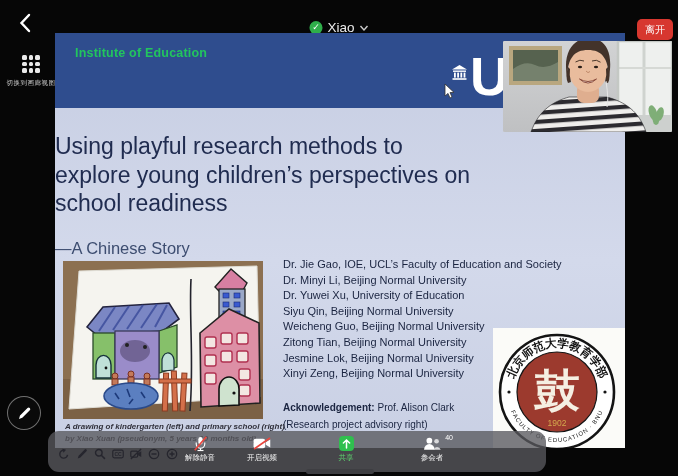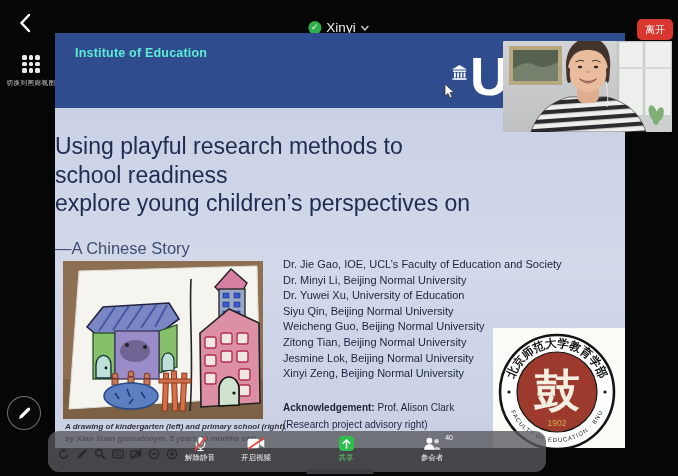--- a/index.html
+++ b/index.html
@@ -15,21 +15,21 @@
 
   
   .gallery-toggle{position:absolute;left:1px;top:55px;width:60px;text-align:center;background:none;border:none;padding:0;cursor:pointer;}
   .grid-icon{width:18px;height:18px;margin:0 auto;display:grid;grid-template-columns:repeat(3,1fr);grid-template-rows:repeat(3,1fr);gap:2px;}
   .grid-icon i{background:#e9e9e9;border-radius:1.5px;}
   .gallery-label{display:block;margin-top:6px;font-size:6.5px;color:#cfcfcf;letter-spacing:.5px;}
 
   
   .slide{position:absolute;left:55px;top:33px;width:570px;height:415px;background:linear-gradient(180deg,#c6cde2 0%,#d3d9eb 55%,#c9d0e4 100%);overflow:hidden;}
   .banner{position:absolute;left:0;top:0;width:570px;height:75px;background:#2f4d8e;}
-  .banner-org{position:absolute;left:20px;top:13px;color:#5eead4;font-size:12.5px;font-weight:700;letter-spacing:.2px;}
+  .banner-org{position:absolute;left:20px;top:13px;color:#22c55e;font-size:12.5px;font-weight:700;letter-spacing:.2px;}
   .banner-building{position:absolute;left:396px;top:32px;}
   .banner-u{position:absolute;left:415px;top:16px;color:#fff;font-size:54px;font-weight:700;line-height:54px;}
   .slide-title{position:absolute;left:0;width:570px;top:99px;text-align:left;color:#202c50;font-size:23px;line-height:28.5px;font-weight:400;}
   .slide-subtitle{display:block;font-size:16.5px;color:#3d4d70;margin-top:16px;}
   .photo{position:absolute;left:8px;top:228px;width:200px;height:158px;}
   .authors{position:absolute;left:228px;top:224px;font-size:11px;font-weight:400;color:#1a2440;line-height:15.6px;white-space:nowrap;}
   .ack{position:absolute;left:228px;top:366px;font-size:10px;color:#1a2440;line-height:17px;}
   .caption{position:absolute;left:10px;top:388px;width:260px;font-size:8px;font-style:italic;font-weight:700;color:#31313b;line-height:12px;}
   .bnu{position:absolute;left:438px;top:295px;width:132px;height:120px;background:#fbfbf8;}
 
@@ -59,21 +59,21 @@
 
 <div class="screen">
 
   <button class="back-btn" title="">
     <svg width="13" height="20" viewBox="0 0 13 20">
         <path d="M11 2 L3.5 10 L11 18" stroke="#fff" stroke-width="2.4" fill="none" stroke-linecap="round"></path>
       </svg>
   </button>
   <div class="top-center">
     <span class="shield">✓</span>
-    <span class="zoom-title">Xinyi</span>
+    <span class="zoom-title">Xiao</span>
     <svg width="9" height="6" viewBox="0 0 9 6">
         <path d="M1 1 L4.5 5 L8 1" stroke="#c9c9c9" stroke-width="1.4" fill="none"></path>
       </svg>
   </div>
   <button class="leave-btn">离开</button>
 
   <button class="gallery-toggle">
     <span class="grid-icon">
         <i></i>
         <i></i>
@@ -100,22 +100,22 @@
             <rect x="9.4" y="7.6" width="1.8" height="5" fill="#fff"></rect>
             <rect x="12.6" y="7.6" width="1.8" height="5" fill="#fff"></rect>
             <rect x="1.5" y="13.2" width="14" height="1.6" fill="#fff"></rect>
           </svg>
       </span>
       <span class="banner-u">U</span>
     </div>
 
     <div class="slide-title">
       <span style="display:block">Using playful research methods to</span>
+      <span style="display:block">explore young children’s perspectives on</span>
       <span style="display:block">school readiness</span>
-      <span style="display:block">explore young children’s perspectives on</span>
       <span class="slide-subtitle">—A Chinese Story</span>
     </div>
 
     <div class="photo">
       <svg width="200" height="158" viewBox="0 0 200 158">
         <rect width="200" height="158" fill="#8c7051"></rect>
         <rect y="118" width="200" height="40" fill="#7c6145"></rect>
         <polygon points="16,10 194,5 197,136 6,148" fill="#f5f4ef" stroke="#dedcd4"></polygon>
         <path d="M128,18 C126,58 131,100 127,150" stroke="#23232d" stroke-width="1.6" fill="none"></path>
 
@@ -320,21 +320,21 @@
             <rect x="5" y="1" width="4" height="7" rx="2" fill="#fff"></rect>
             <path d="M3,6 v1.5 a4,4 0 0 0 8,0 V6" stroke="#fff" stroke-width="1.1" fill="none"></path>
             <line x1="7" y1="11.5" x2="7" y2="13.2" stroke="#fff" stroke-width="1.1"></line>
             <line x1="4.2" y1="13.6" x2="9.8" y2="13.6" stroke="#fff" stroke-width="1.1"></line>
             <line x1="1.6" y1="13.4" x2="12.4" y2="0.8" stroke="#e8473f" stroke-width="1.6"></line>
           </svg>
       </span>
       <span class="tb-label">解除静音</span>
     </button>
 
-    <button class="tb-item" style="left:184px">
+    <button class="tb-item" style="left:190px">
       <span class="tb-icon">
         <svg width="18" height="13" viewBox="0 0 17 12">
             <rect x="0.5" y="1.5" width="11" height="9" rx="2" fill="#fff"></rect>
             <polygon points="12,4.8 16.3,2.2 16.3,9.8 12,7.2" fill="#fff"></polygon>
             <line x1="1" y1="11.2" x2="16" y2="0.8" stroke="#e8473f" stroke-width="1.6"></line>
           </svg>
       </span>
       <span class="tb-label">开启视频</span>
     </button>
 

